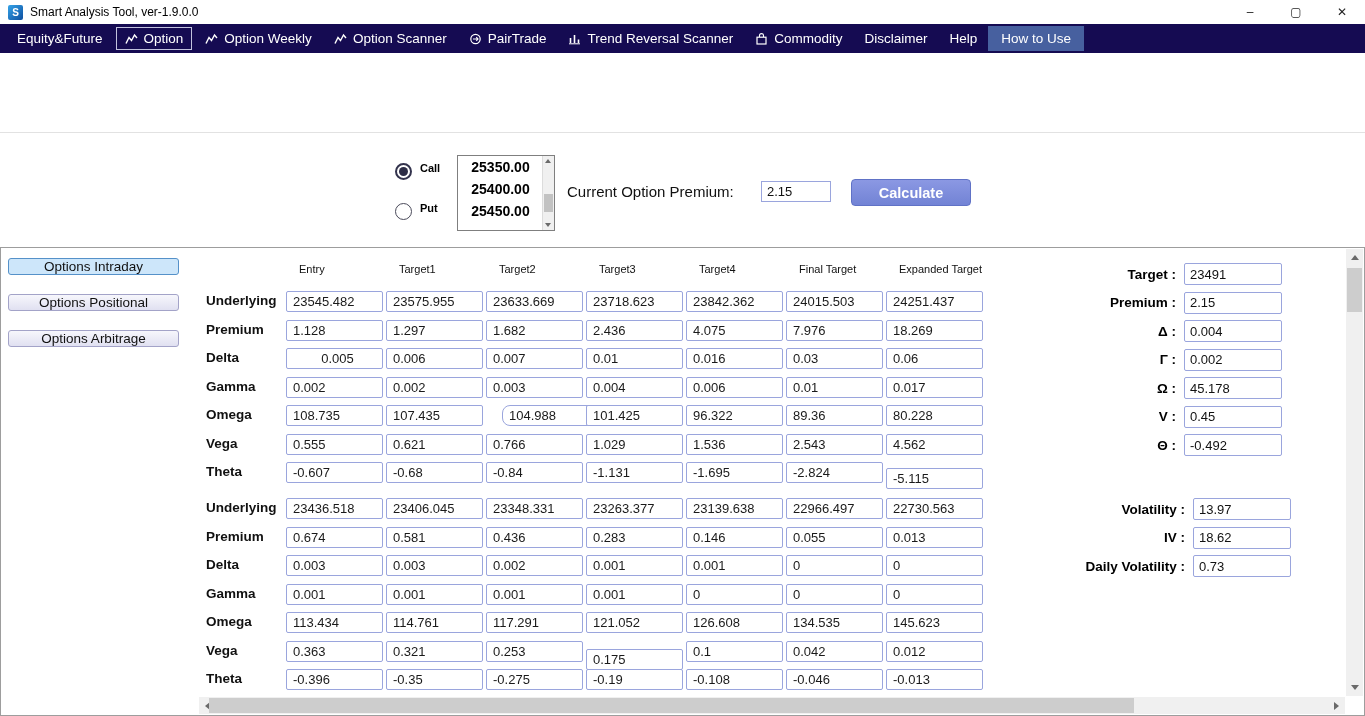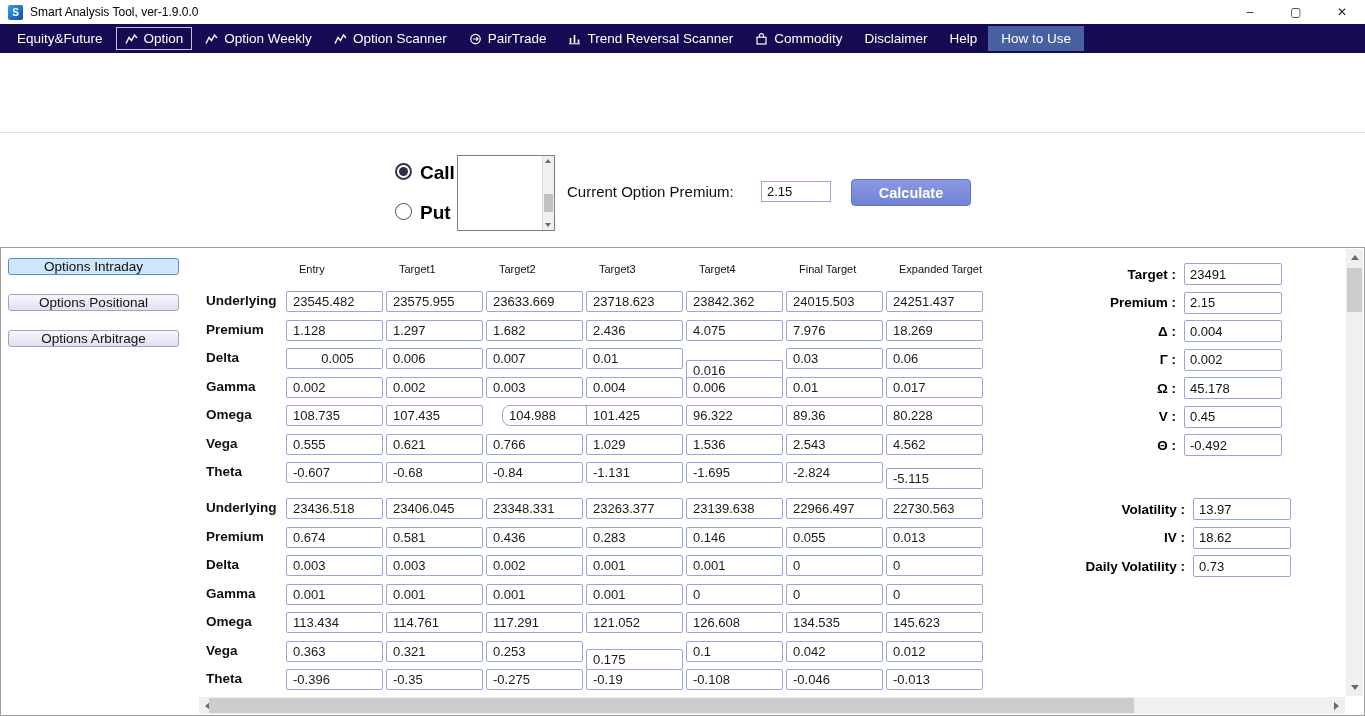--- a/index.html
+++ b/index.html
@@ -25,21 +25,21 @@
          display:flex;align-items:center;padding:0 20px 0 8px;font-size:13.5px;color:#111;}
   .chev{position:absolute;right:5px;top:8px;display:flex;}
   .btn{position:absolute;box-sizing:border-box;border:1px solid #6072c6;border-radius:4px;
        background:linear-gradient(#8b98e3,#7283d5);color:#fff;font-weight:bold;font-size:14.5px;
        display:flex;align-items:center;justify-content:center;cursor:default;}
   
   .calc-section{position:absolute;top:133px;left:0;right:0;height:114px;background:#fff;}
   .radio{position:absolute;width:17px;height:17px;border-radius:50%;border:1px solid #4a4a5a;background:#fff;box-sizing:border-box;}
   .radio.checked{border:2px solid #33334d;}
   .radio.checked::after{content:"";position:absolute;inset:2px;border-radius:50%;background:#2d2d46;}
-  .radio-label{position:absolute;font-size:19px;font-weight:bold;color:#000;}
+  .radio-label{position:absolute;font-size:11px;font-weight:bold;color:#000;}
   .listbox{position:absolute;left:457px;top:155px;width:96px;height:74px;border:1px solid #7f7f7f;background:#fff;overflow:hidden;}
   .strike-item{height:22px;line-height:22px;font-size:14px;font-weight:bold;text-align:center;padding-right:11px;color:#000;}
   .lb-scroll{position:absolute;top:0;right:0;bottom:0;width:11px;background:#f0f0f0;border-left:1px solid #dcdcdc;}
   .lb-thumb{position:absolute;top:38px;left:1px;right:1px;height:18px;background:#c2c2c2;}
   .lb-arrow{position:absolute;left:2px;width:0;height:0;border-left:3.5px solid transparent;border-right:3.5px solid transparent;}
   .plabel{position:absolute;font-size:15px;color:#111;}
   .tinput{position:absolute;box-sizing:border-box;border:1px solid #9aa5dd;background:#fff;font-size:13px;
           padding-left:5px;display:flex;align-items:center;color:#111;}
   
   .main{position:absolute;top:247px;left:0;right:0;bottom:0;background:#fff;border:1px solid #9d9d9d;box-sizing:border-box;}
@@ -185,20 +185,25 @@
     <div class="btn" style="left:959px;top:80px;width:121px;height:27px;">Load</div>
   </div>
 
   <div class="calc-section">
     <span class="radio checked" style="left:395px;top:30px;"></span>
     <span class="radio-label" style="left:420px;top:29px;">Call</span>
     <span class="radio" style="left:395px;top:70px;"></span>
     <span class="radio-label" style="left:420px;top:69px;">Put</span>
 
     <div class="listbox" style="top:22px;">
+      <div>
+          <div class="strike-item">25350.00</div>
+          <div class="strike-item">25400.00</div>
+          <div class="strike-item">25450.00</div>
+        </div>
       <div class="lb-scroll">
         <span class="lb-arrow" style="top:3px;border-bottom:4px solid #6a6a6a;"></span>
         <div class="lb-thumb"></div>
         <span class="lb-arrow" style="bottom:3px;border-top:4px solid #6a6a6a;"></span>
       </div>
     </div>
 
     <div class="plabel" style="left:567px;top:50px;">Current Option Premium:</div>
     <div class="tinput" style="left:761px;top:48px;width:70px;height:21px;">2.15</div>
     <div class="btn" style="left:851px;top:46px;width:120px;height:27px;">Calculate</div>
@@ -232,21 +237,21 @@
         <div class="cell" style="left: 485px; top: 71.5px;">1.682</div>
         <div class="cell" style="left: 585px; top: 71.5px;">2.436</div>
         <div class="cell" style="left: 685px; top: 71.5px;">4.075</div>
         <div class="cell" style="left: 785px; top: 71.5px;">7.976</div>
         <div class="cell" style="left: 885px; top: 71.5px;">18.269</div>
         <div class="rowlab" style="left: 205px; top: 102px;">Delta</div>
         <div class="cell" style="left: 285px; top: 100px; text-align: center;">0.005</div>
         <div class="cell" style="left: 385px; top: 100px;">0.006</div>
         <div class="cell" style="left: 485px; top: 100px;">0.007</div>
         <div class="cell" style="left: 585px; top: 100px;">0.01</div>
-        <div class="cell" style="left: 685px; top: 100px; margin-top: 12px;">0.016</div>
+        <div class="cell" style="left: 685px; top: 100px;">0.016</div>
         <div class="cell" style="left: 785px; top: 100px;">0.03</div>
         <div class="cell" style="left: 885px; top: 100px;">0.06</div>
         <div class="rowlab" style="left: 205px; top: 130.5px;">Gamma</div>
         <div class="cell" style="left: 285px; top: 128.5px;">0.002</div>
         <div class="cell" style="left: 385px; top: 128.5px;">0.002</div>
         <div class="cell" style="left: 485px; top: 128.5px;">0.003</div>
         <div class="cell" style="left: 585px; top: 128.5px;">0.004</div>
         <div class="cell" style="left: 685px; top: 128.5px;">0.006</div>
         <div class="cell" style="left: 785px; top: 128.5px;">0.01</div>
         <div class="cell" style="left: 885px; top: 128.5px;">0.017</div>

